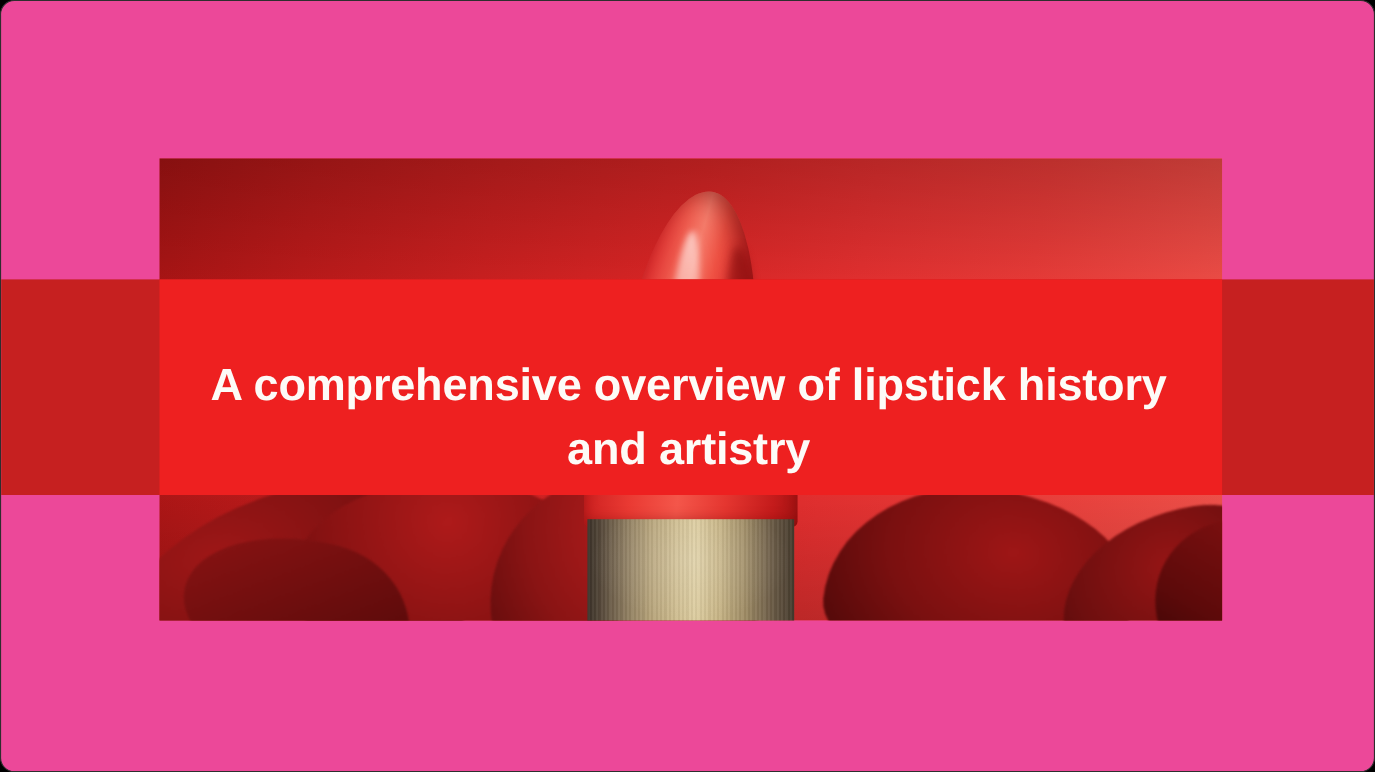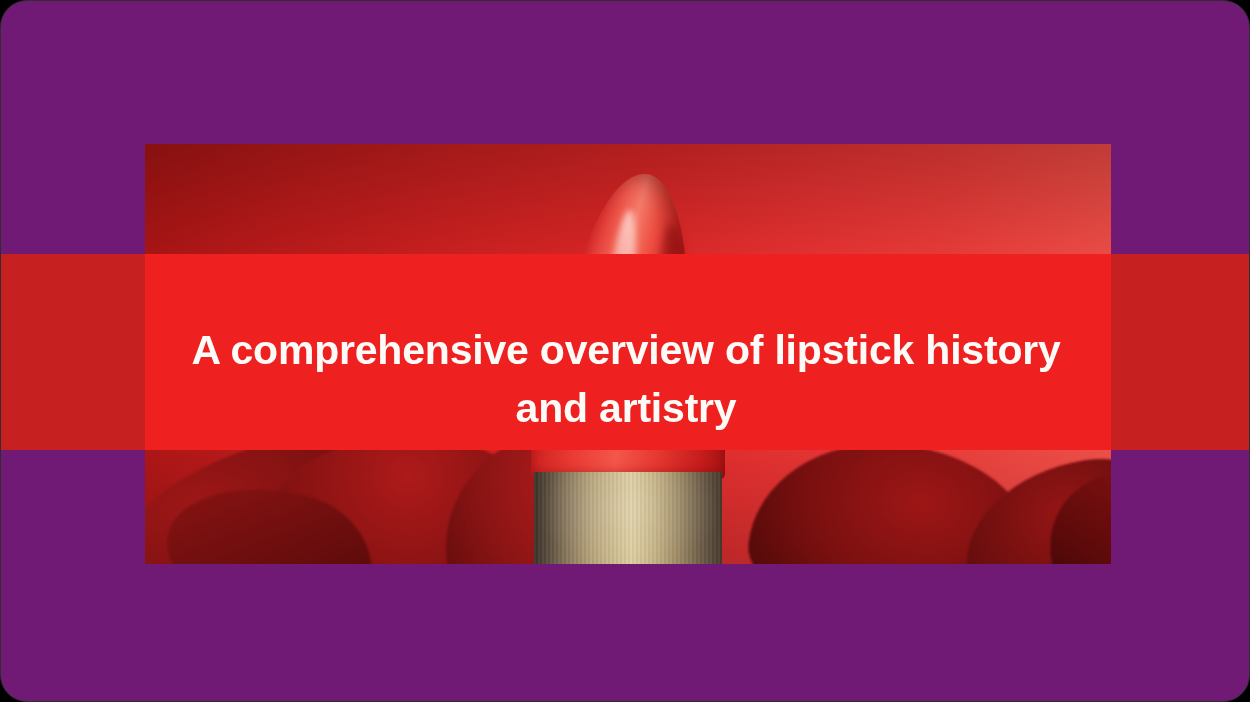--- a/index.html
+++ b/index.html
@@ -14,22 +14,22 @@
     overflow: hidden;
     font-family: "Liberation Sans", sans-serif;
   }
 
   
   #slide-frame {
     position: absolute;
     left: 0; top: 0;
     width: 1250px;
     height: 702px;
-    background: #701a75;
-    border-radius: 27px;
+    background: #ec4899;
+    border-radius: 13px;
     overflow: hidden;
     box-sizing: border-box;
     border: 1px solid #2e2e2e;
   }
 
   
   #hero-photo {
     position: absolute;
     left: 144px;
     top: 143px;

